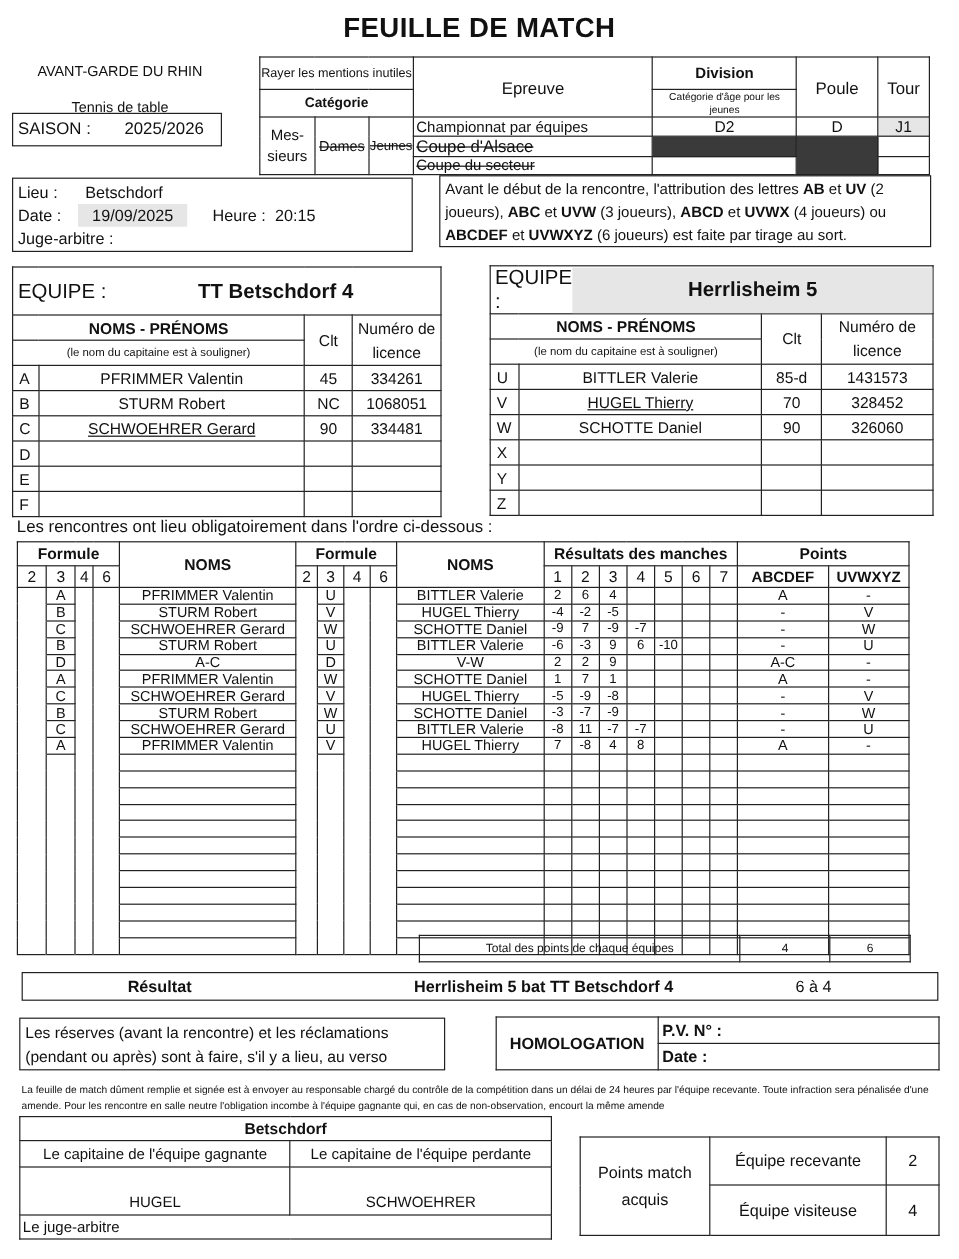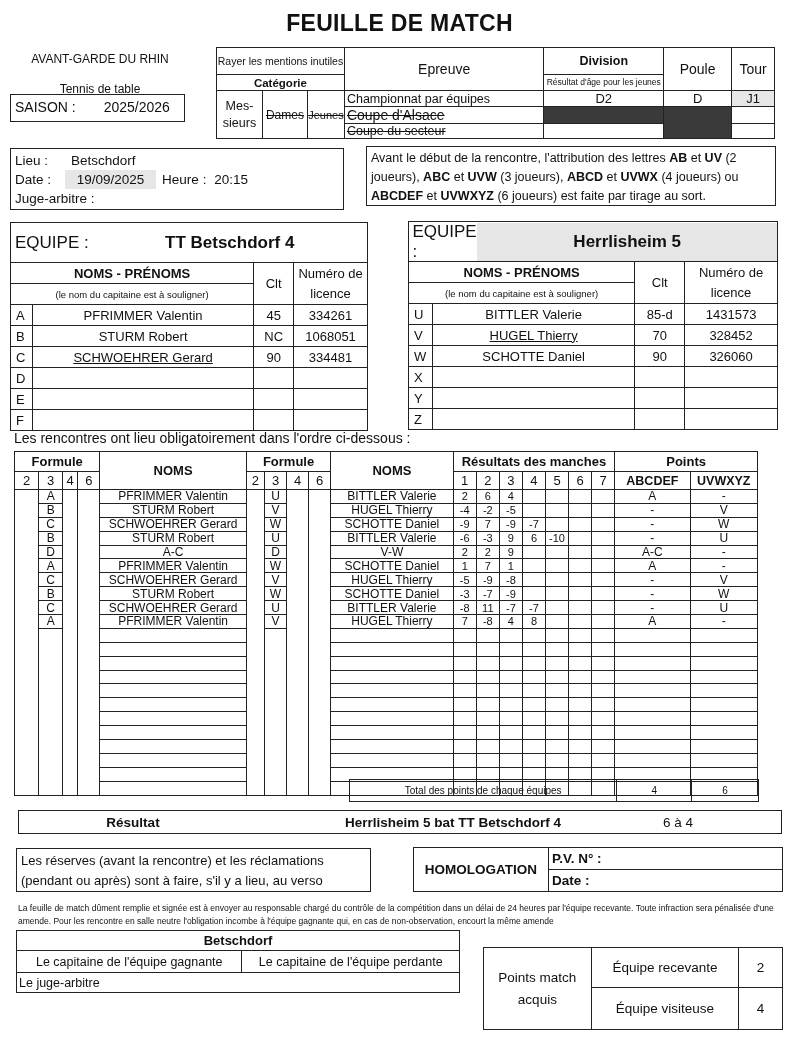--- a/index.html
+++ b/index.html
@@ -77,21 +77,21 @@
   <tbody>
       <tr style="height:27px">
     <td colspan="3" class="c" style="font-size:10.5px">Rayer les mentions inutiles</td>
     <td rowspan="2" class="c" style="font-size:14px">Epreuve</td>
     <td class="c bold" style="font-size:12.5px;height:14px;border-bottom:1px solid #222">Division</td>
     <td rowspan="2" class="c" style="font-size:14px">Poule</td>
     <td rowspan="2" class="c" style="font-size:14px">Tour</td>
   </tr>
   <tr style="height:16px">
     <td colspan="3" class="c bold" style="font-size:11.5px">Catégorie</td>
-    <td class="c" style="font-size:8.5px;line-height:11px">Résultat d'âge pour les jeunes</td>
+    <td class="c" style="font-size:8.5px;line-height:11px">Catégorie d'âge pour les jeunes</td>
   </tr>
   <tr style="height:14px">
     <td rowspan="3" class="c" style="font-size:12.5px;line-height:17px">Mes-sieurs</td>
     <td rowspan="3" class="c strike" style="font-size:12px">Dames</td>
     <td rowspan="3" class="c strike" style="font-size:11px;overflow:hidden;white-space:nowrap">Jeunes</td>
     <td style="padding-left:2px;font-size:12.5px">Championnat par équipes</td>
     <td class="c" style="font-size:13px">D2</td>
     <td class="c" style="font-size:13px">D</td>
     <td class="c gray" style="font-size:13px">J1</td>
   </tr>
@@ -107,21 +107,21 @@
     <td></td>
   </tr>
 </tbody>
   </table>
 
 <div class="abs b" id="info">
   <div><span style="display:inline-block;width:56px">Lieu :</span><span>Betschdorf</span></div>
   <div>
     <span style="display:inline-block;width:46px">Date :</span>
     <span class="gray" style="display:inline-block;padding:0 12px">19/09/2025</span>
-    <span style="margin-left:2px">Heure :</span>
+    <span style="margin-left:17px">Heure :</span>
     <span style="margin-left:4px">20:15</span>
   </div>
   <div>Juge-arbitre :</div>
 </div>
 
 <div class="abs b" id="notice">
   <span>Avant le début de la rencontre, l'attribution des lettres </span><b>AB</b><span> et </span><b>UV</b><span> (2 joueurs), </span><b>ABC</b><span> et </span><b>UVW</b><span> (3 joueurs), </span><b>ABCD</b><span> et </span><b>UVWX</b><span> (4 joueurs) ou </span><b>ABCDEF</b><span> et </span><b>UVWXYZ</b><span> (6 joueurs) est faite par tirage au sort.</span>
 </div>
 
 <table class="abs team-table" id="teamA" style="border:1.5px solid #222;">
@@ -817,20 +817,24 @@
       <col style="width:218px">
     </colgroup>
   <tbody>
       <tr style="height:20px">
     <td colspan="2" class="c bold" style="font-size:13px">Betschdorf</td>
   </tr>
   <tr style="height:22px">
     <td class="c">Le capitaine de l'équipe gagnante</td>
     <td class="c">Le capitaine de l'équipe perdante</td>
   </tr>
+  <tr style="height:40px">
+    <td class="c" style="vertical-align:bottom;padding-bottom:3px">HUGEL</td>
+    <td class="c" style="vertical-align:bottom;padding-bottom:3px">SCHWOEHRER</td>
+  </tr>
   <tr style="height:20px">
     <td colspan="2" style="padding-left:2px">Le juge-arbitre</td>
   </tr>
 </tbody>
   </table>
 
 <table class="abs" id="points" style="border:1.5px solid #222;">
   <colgroup>
       <col style="width:108px">
       <col style="width:148px">

